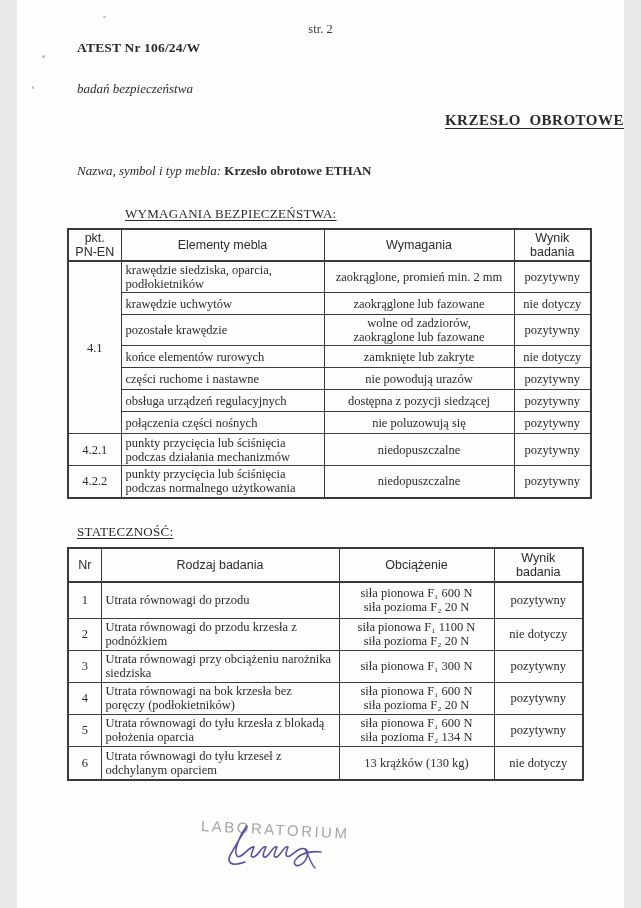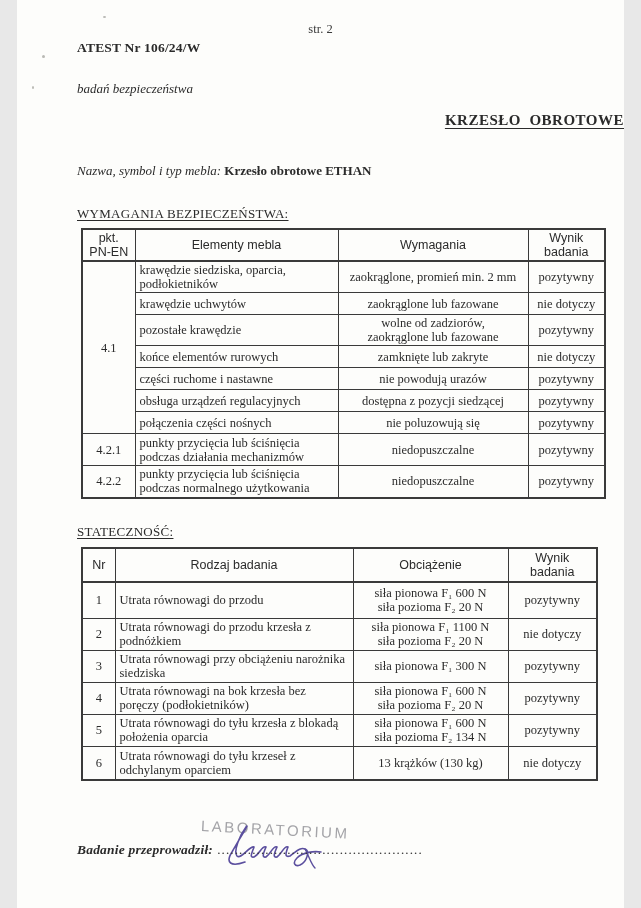--- a/index.html
+++ b/index.html
@@ -26,26 +26,26 @@
     letter-spacing:.5px;white-space:pre;
     text-decoration:underline;text-underline-offset:3px;
   }
   .furniture-line{position:absolute;top:163px;left:60px;font-size:13px;}
   .furniture-label{font-style:italic;}
   .furniture-value{font-weight:bold;}
   .section-heading{
     position:absolute;left:60px;font-size:13px;letter-spacing:.3px;
     text-decoration:underline;text-underline-offset:2px;
   }
-  #safety-heading{top:206px;}
+  #safety-heading{top:206px;margin-left:48px;}
   #stability-heading{top:524px;}
 
   
   table.doc-table{
-    position:absolute;left:64px;
+    position:absolute;left:50px;
     border-collapse:collapse;table-layout:fixed;
     border:2px solid #3a3a3a;
     font-size:12.5px;line-height:1.12;color:#2b2b2b;
   }
   #safety-table{top:228px;width:523px;}
   #stability-table{top:547px;width:515px;border-radius:12px;}
   .doc-table th,.doc-table td{
     border:1px solid #3a3a3a;
     padding:1px 4px;
     box-sizing:border-box;
@@ -247,17 +247,14 @@
     </tbody>
   </table>
 
   <div class="stamp">LABORATORIUM</div>
 
   <svg class="signature-svg" width="130" height="52" viewBox="0 0 130 52" fill="none">
     <path d="M28,44 C14,49 8,45 15,34 C23,20 33,4 29,9 C23,17 16,33 20,38 C24,42 33,27 37,29 C35,35 32,40 37,39 C43,36 45,27 49,29 C47,34 44,40 49,39 C54,36 56,27 60,29 C58,34 55,40 60,39 C65,36 67,27 71,29 C69,34 67,40 73,38 C79,34 83,29 88,31 C93,33 90,44 83,47 C78,49 75,45 80,40 C86,34 97,33 104,34" stroke="#5b4f9e" stroke-width="1.6" stroke-linecap="round" stroke-linejoin="round"></path>
     <path d="M88,31 C92,38 94,46 98,50" stroke="#5b4f9e" stroke-width="1.4" stroke-linecap="round"></path>
   </svg>
 
-  <div class="signature-line">
-    <span>Badanie przeprowadził:</span><span class="signature-dots"> ...............................................</span>
-  </div>
 
 </div>
 
 </body></html>

